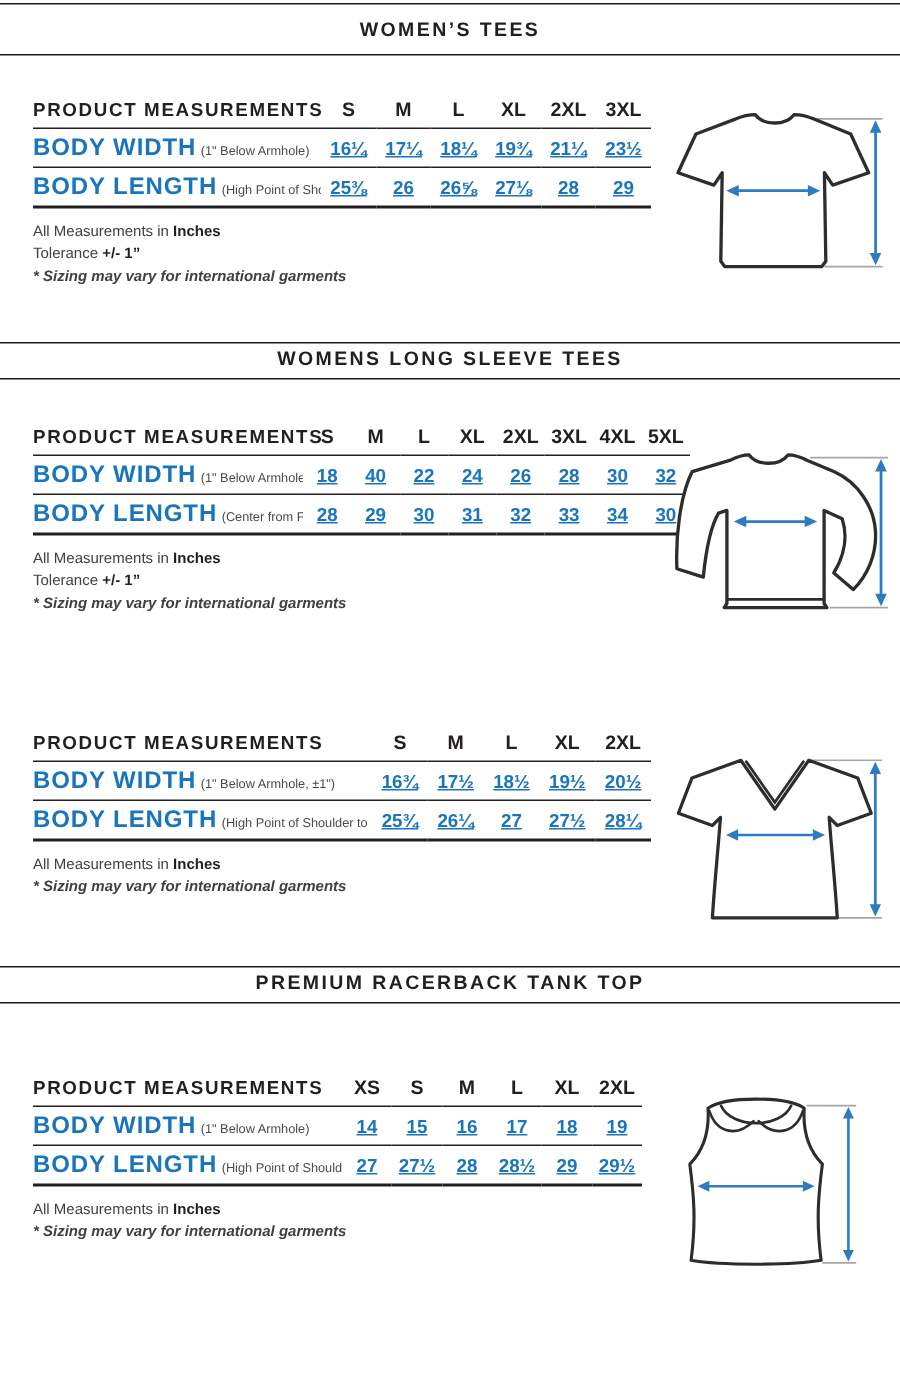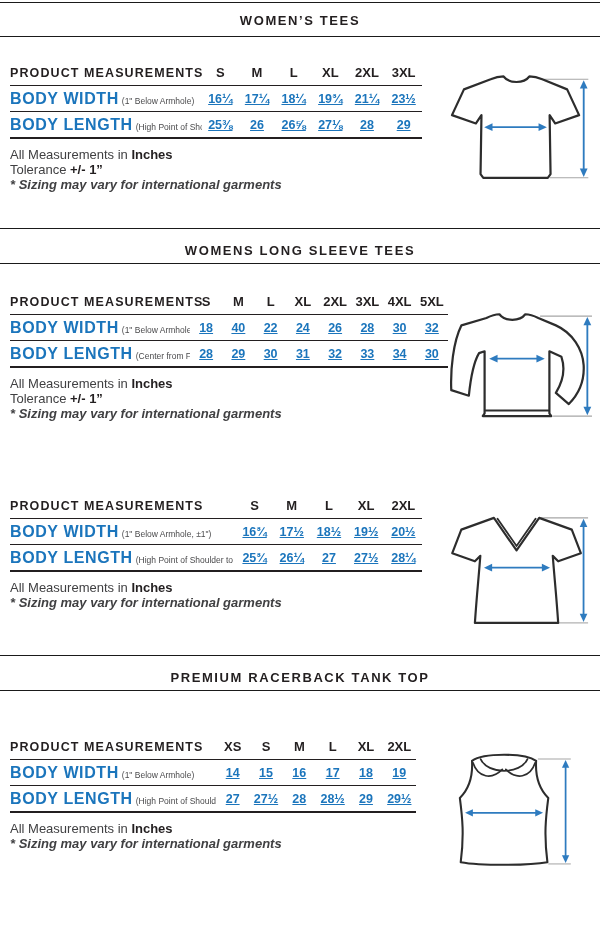--- a/index.html
+++ b/index.html
@@ -3,26 +3,26 @@
 <meta charset="utf-8">
 <style>
   html,body{margin:0;padding:0;background:#fff;}
   .page{
     width:600px;height:926px;background:#fff;overflow:hidden;
     font-family:"Liberation Sans","DejaVu Sans",sans-serif;color:#231f20;
   }
   
   .heading{
     border-top:1.5px solid #1a1a1a;border-bottom:1.5px solid #1a1a1a;
-    text-align:center;padding:12px 0 4px;
+    text-align:center;padding:1px 0 4px;
   }
   .section-0 .heading{padding:8px 0 7px;margin-top:2px;}
   .heading .title{font-size:13px;font-weight:bold;letter-spacing:1.6px;color:#231f20;}
   
-  .body{position:relative;padding:0 10px;}
+  .body{position:relative;padding:0 10px;margin-left:12px;}
   .section-0 .body{height:163px;}
   .section-1 .body{height:158px;}
   .section-2 .body{height:157px;}
   .section-3 .body{height:340px;}
   
   .meas{border-collapse:collapse;table-layout:fixed;}
   .section-0 .meas{width:412px;margin-top:28px;}
   .section-1 .meas{width:438px;margin-top:30px;}
   .section-2 .meas{width:412px;margin-top:46px;}
   .section-3 .meas{width:406px;margin-top:48px;}
@@ -39,21 +39,21 @@
   }
   .meas tbody td{padding:4px 0 3px 0;text-align:center;vertical-align:middle;}
   .meas tbody tr:first-child td{border-bottom:1.4px solid #231f20;}
   .meas tbody tr:last-child td{border-bottom:2.2px solid #231f20;}
   .meas td.label-cell{text-align:left;white-space:nowrap;overflow:hidden;}
   .row-label{font-size:16px;font-weight:bold;letter-spacing:0.6px;color:var(--blue);}
   .row-note{font-size:8.5px;color:#4a4a4c;margin-left:3px;}
   .val{font-size:12.5px;font-weight:bold;color:var(--blue);text-decoration:underline;}
   
   .notes{margin-top:8px;}
-  .note-line{margin:0;font-size:13px;line-height:15px;color:#404042;}
+  .note-line{margin:0;font-size:10px;line-height:15px;color:#404042;}
   .seg-b{font-weight:bold;color:#231f20;}
   .seg-i{font-style:italic;font-weight:bold;}
   
   .illus{position:absolute;right:8px;}
   .section-0 .illus{top:5px;}
   .section-1 .illus{top:11px;right:4px;}
   .section-2 .illus{top:9px;}
   .section-3 .illus{top:13px;right:24px;}
 </style>
 </head>

